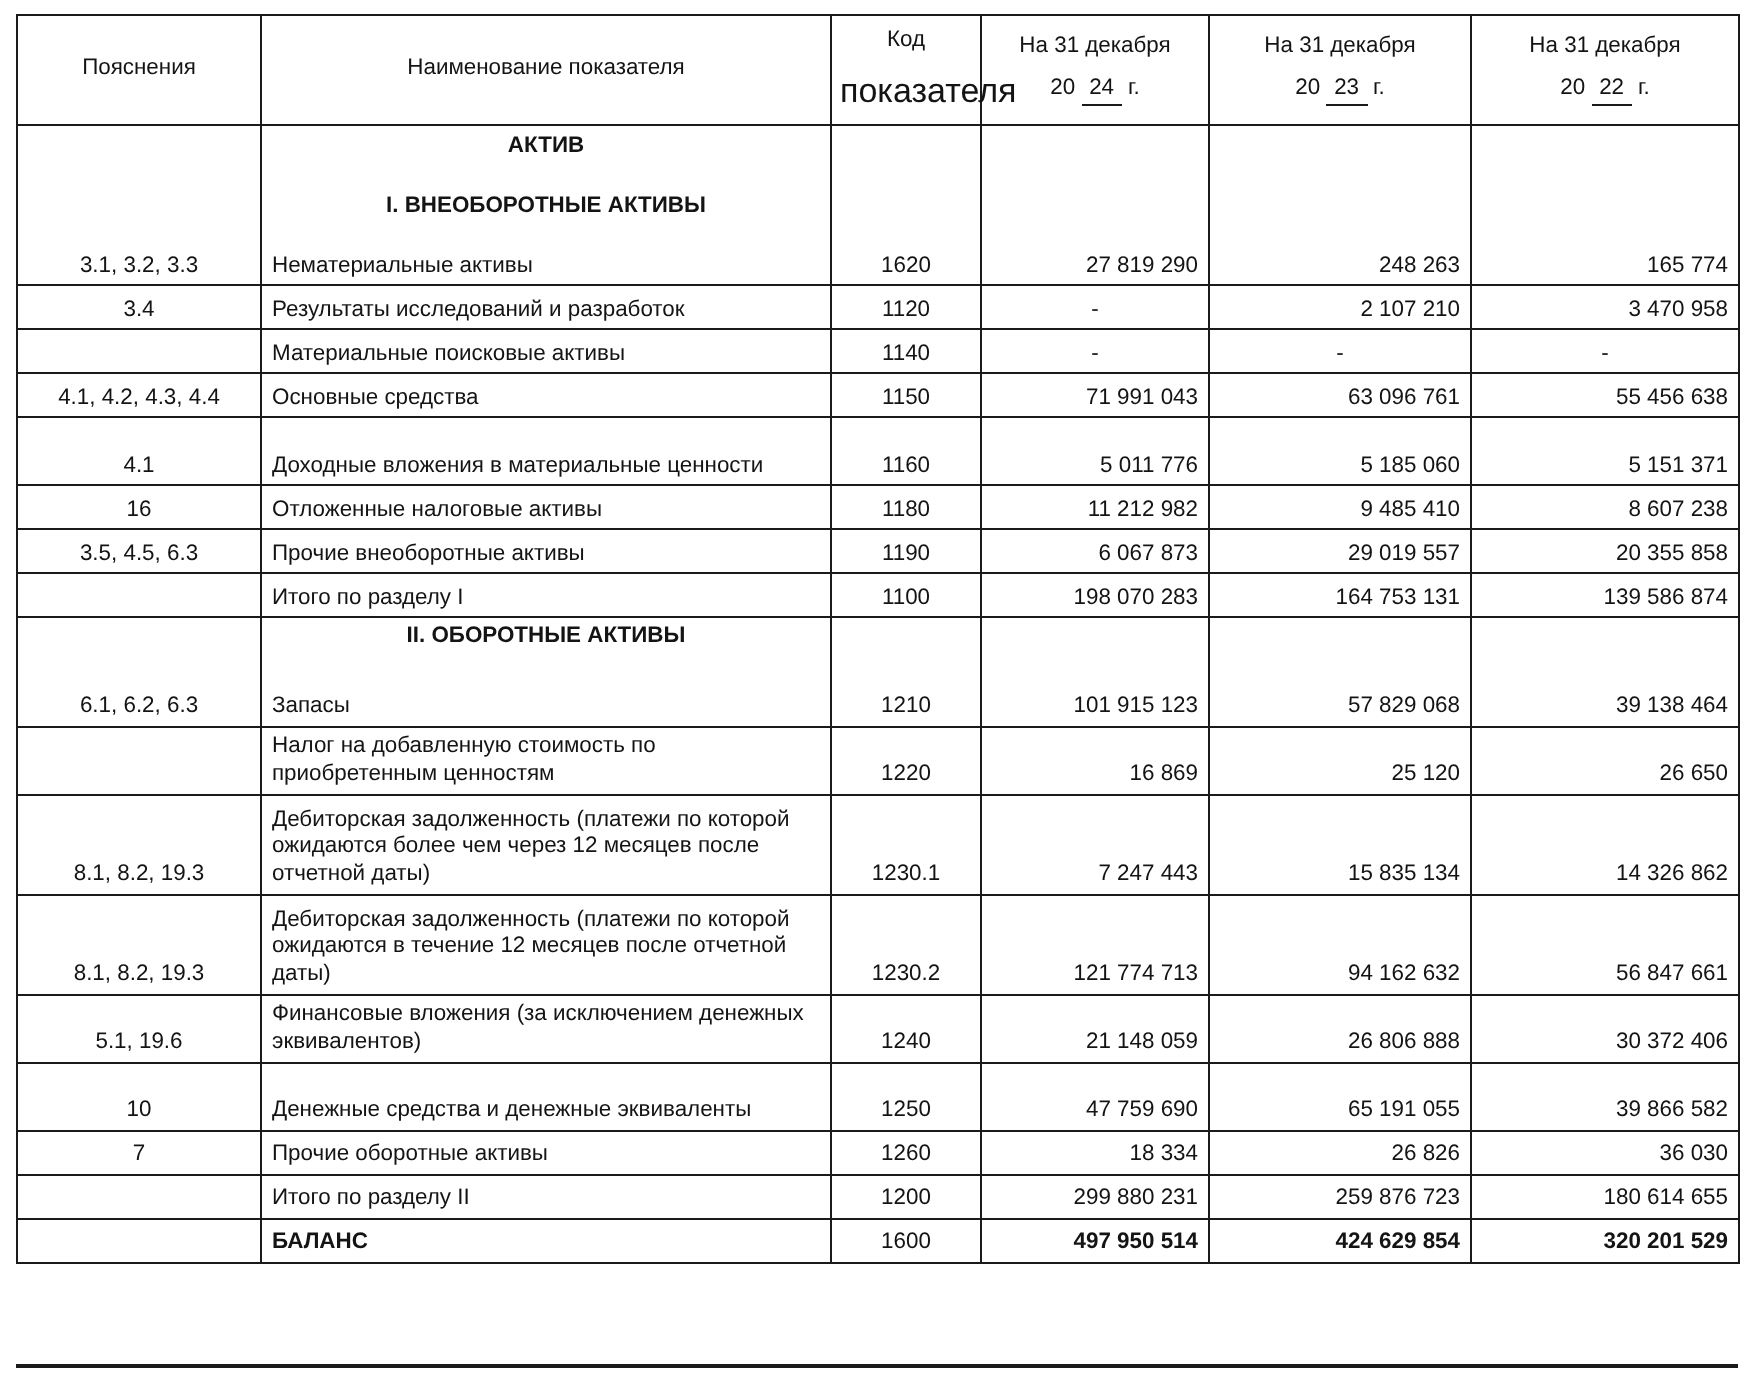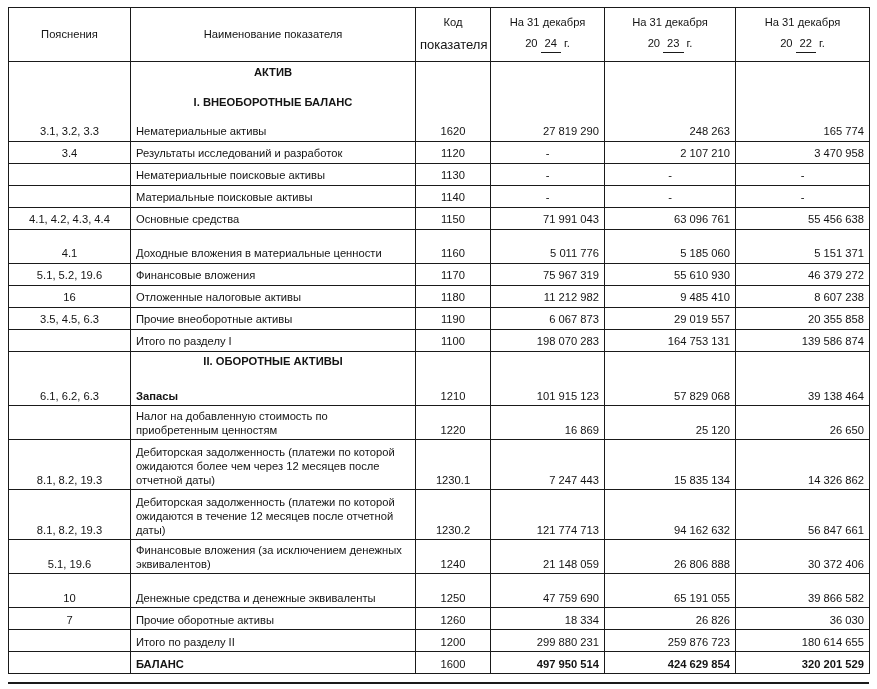--- a/index.html
+++ b/index.html
@@ -53,21 +53,21 @@
   }
   .hdr-two-line .l1 { display: block; white-space: nowrap; }
   .hdr-two-line .l2 { display: block; margin-top: 7px; white-space: nowrap; }
   .yr {
     display: inline-block;
     border-bottom: 1.4px solid #1a1a1a;
     padding: 0 4px 1px 4px;
     margin: 0 3px;
   }
   .hdr-code .l1 { display: block; }
-  .hdr-code .l2 { display: block; margin-top: 8px; font-size: 13px; }
+  .hdr-code .l2 { display: block; margin-top: 8px; font-size: 17px; }
 
   .cell-expl {
     text-align: center;
     vertical-align: bottom;
     white-space: nowrap;
   }
   .cell-name {
     text-align: left;
     vertical-align: bottom;
   }
@@ -100,21 +100,21 @@
   }
   .name-block2 .title {
     display: block;
     text-align: center;
     font-weight: bold;
     margin-top: 1px;
   }
   .name-block2 .item {
     display: block;
     text-align: left;
-    font-weight: bold;
+    font-weight: normal;
     margin-top: 21px;
   }
   .r-tall   { height: 34px; }
   .r-normal { height: 22px; }
   .r-xtall  { height: 50px; }
   .bottom-rule {
     position: absolute;
     left: 8px;
     top: 682px;
     width: 861px;
@@ -174,46 +174,38 @@
         </th>
       </tr>
     </thead>
 
     <tbody>
 
       <tr class="r-xtall">
         <td class="cell-expl">3.1, 3.2, 3.3</td>
         <td class="cell-name name-block">
           <span class="title t-first">АКТИВ</span>
-          <span class="title t-second">I. ВНЕОБОРОТНЫЕ БАЛАНС</span>
+          <span class="title t-second">I. ВНЕОБОРОТНЫЕ АКТИВЫ</span>
           <span class="item">Нематериальные активы</span>
         </td>
         <td class="cell-code">1620</td>
         <td class="cell-num">27 819 290</td>
         <td class="cell-num">248 263</td>
         <td class="cell-num">165 774</td>
       </tr>
 
       <tr class="r-normal">
         <td class="cell-expl">3.4</td>
         <td class="cell-name">Результаты исследований и разработок</td>
         <td class="cell-code">1120</td>
         <td class="cell-num dash">-</td>
         <td class="cell-num">2 107 210</td>
         <td class="cell-num">3 470 958</td>
       </tr>
 
-      <tr class="r-normal">
-        <td class="cell-expl"></td>
-        <td class="cell-name">Нематериальные поисковые активы</td>
-        <td class="cell-code">1130</td>
-        <td class="cell-num dash">-</td>
-        <td class="cell-num dash">-</td>
-        <td class="cell-num dash">-</td>
-      </tr>
 
       <tr class="r-normal">
         <td class="cell-expl"></td>
         <td class="cell-name">Материальные поисковые активы</td>
         <td class="cell-code">1140</td>
         <td class="cell-num dash">-</td>
         <td class="cell-num dash">-</td>
         <td class="cell-num dash">-</td>
       </tr>
 
@@ -228,28 +220,20 @@
 
       <tr class="r-tall">
         <td class="cell-expl">4.1</td>
         <td class="cell-name">Доходные вложения в материальные ценности</td>
         <td class="cell-code">1160</td>
         <td class="cell-num">5 011 776</td>
         <td class="cell-num">5 185 060</td>
         <td class="cell-num">5 151 371</td>
       </tr>
 
-      <tr class="r-normal">
-        <td class="cell-expl">5.1, 5.2, 19.6</td>
-        <td class="cell-name">Финансовые вложения</td>
-        <td class="cell-code">1170</td>
-        <td class="cell-num">75 967 319</td>
-        <td class="cell-num">55 610 930</td>
-        <td class="cell-num">46 379 272</td>
-      </tr>
 
       <tr class="r-normal">
         <td class="cell-expl">16</td>
         <td class="cell-name">Отложенные налоговые активы</td>
         <td class="cell-code">1180</td>
         <td class="cell-num">11 212 982</td>
         <td class="cell-num">9 485 410</td>
         <td class="cell-num">8 607 238</td>
       </tr>
 

